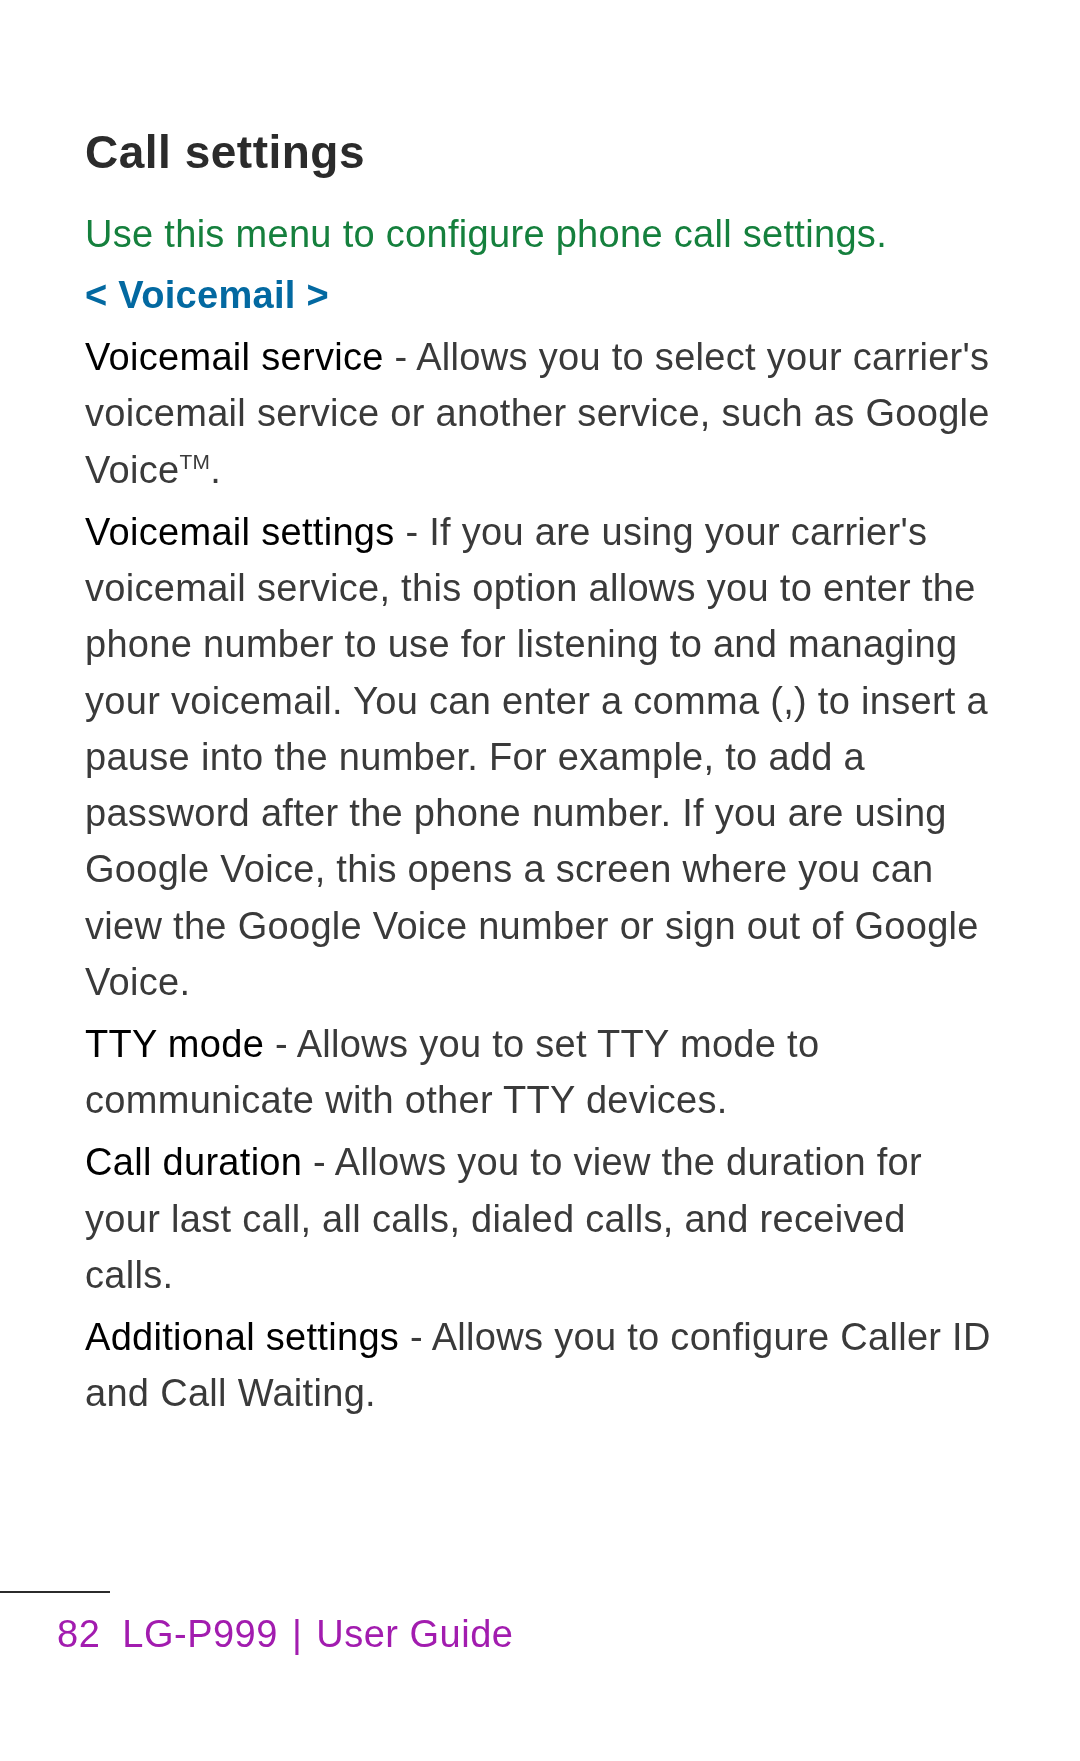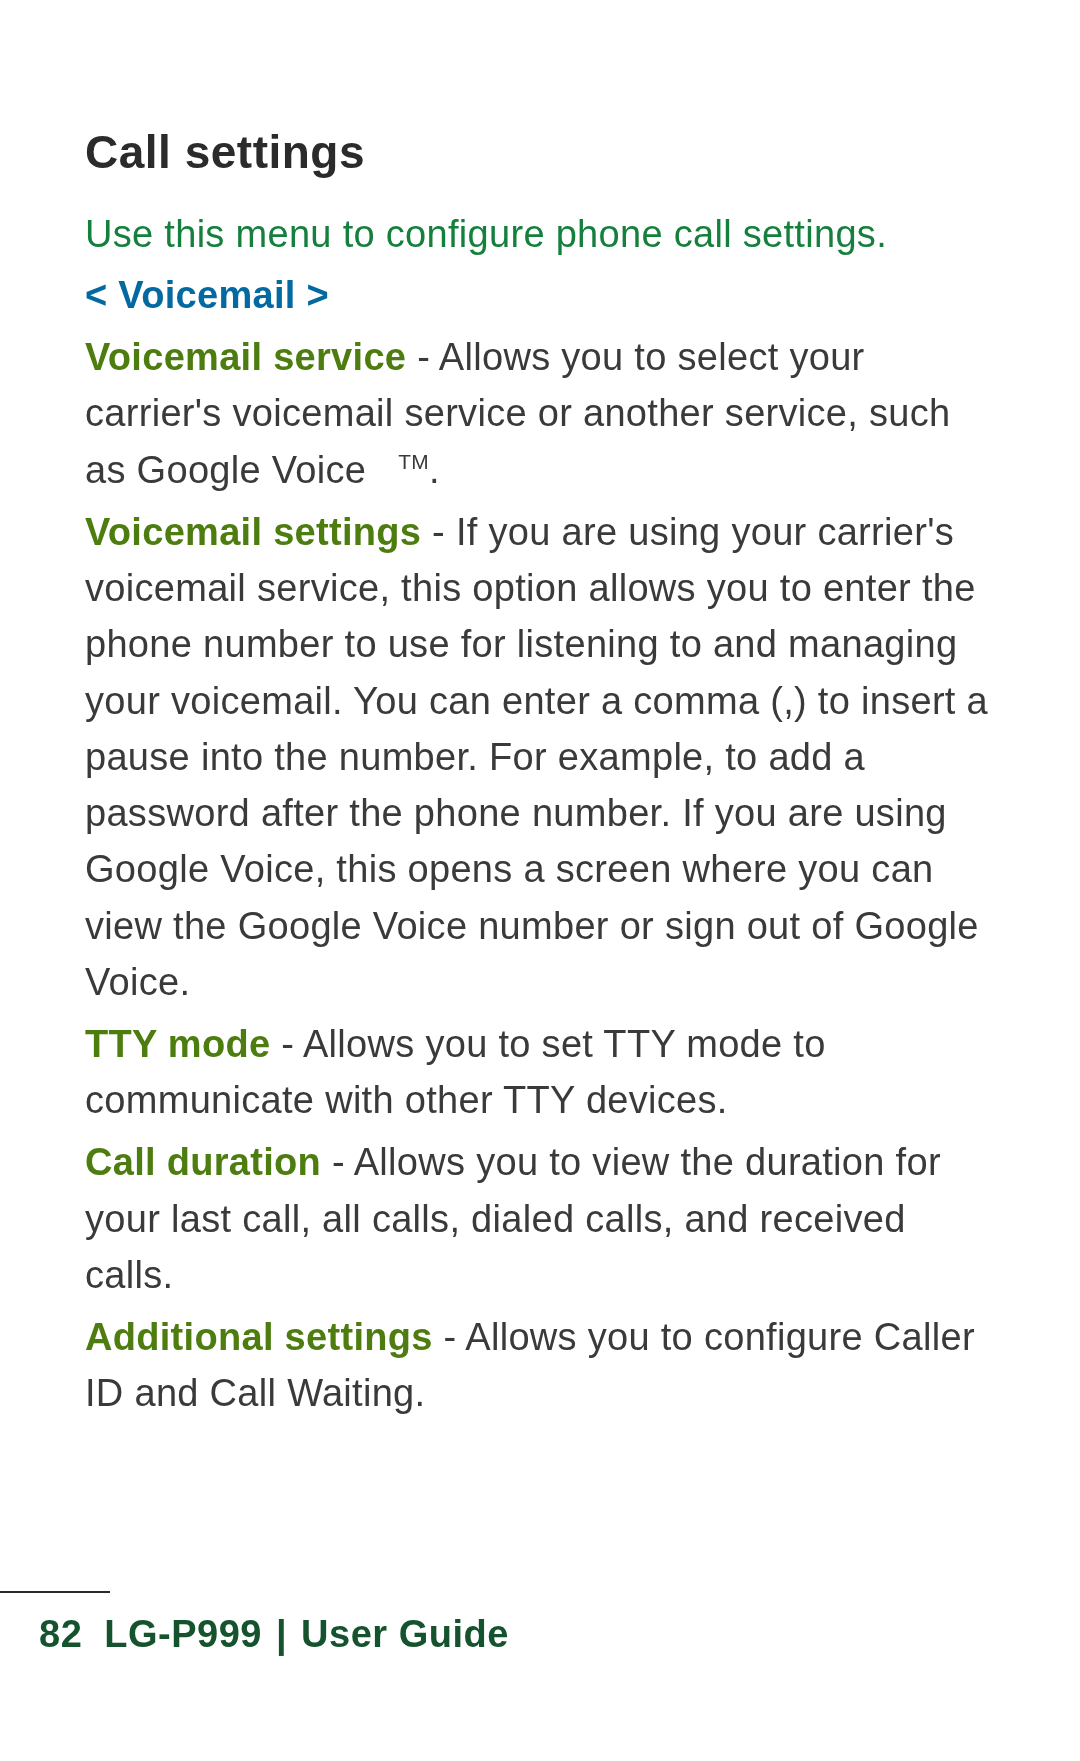--- a/index.html
+++ b/index.html
@@ -45,46 +45,45 @@
   }
   p.entry {
     font-size: 38px;
     font-weight: 300;
     line-height: 1.48;
     color: #3a3a3a;
     margin-bottom: 6px;
     letter-spacing: 0.3px;
   }
   p.entry .lead {
-    font-weight: 700;
-    color: #4d7c0f;
+    font-weight: 400;
+    color: #000000;
   }
   sup.tm {
     font-size: 0.55em;
     vertical-align: super;
     font-weight: 400;
-    margin-left: 32px;
   }
   .footer {
     position: absolute;
     left: 0;
     bottom: 105px;
     width: 100%;
   }
   .footer-rule {
     width: 110px;
     border: none;
     border-top: 2px solid #2b2b2b;
     margin-bottom: 20px;
   }
   .footer-line {
-    padding-left: 39px;
+    padding-left: 57px;
     font-size: 38px;
-    font-weight: 700;
-    color: #14532d;
+    font-weight: 400;
+    color: #a21caf;
     letter-spacing: 0.5px;
   }
   .footer-line .pgnum { margin-right: 22px; }
   .footer-line .sep { margin: 0 14px; }
 </style>
 </head>
 <body>
 
 <div class="page">
   <div class="content">

